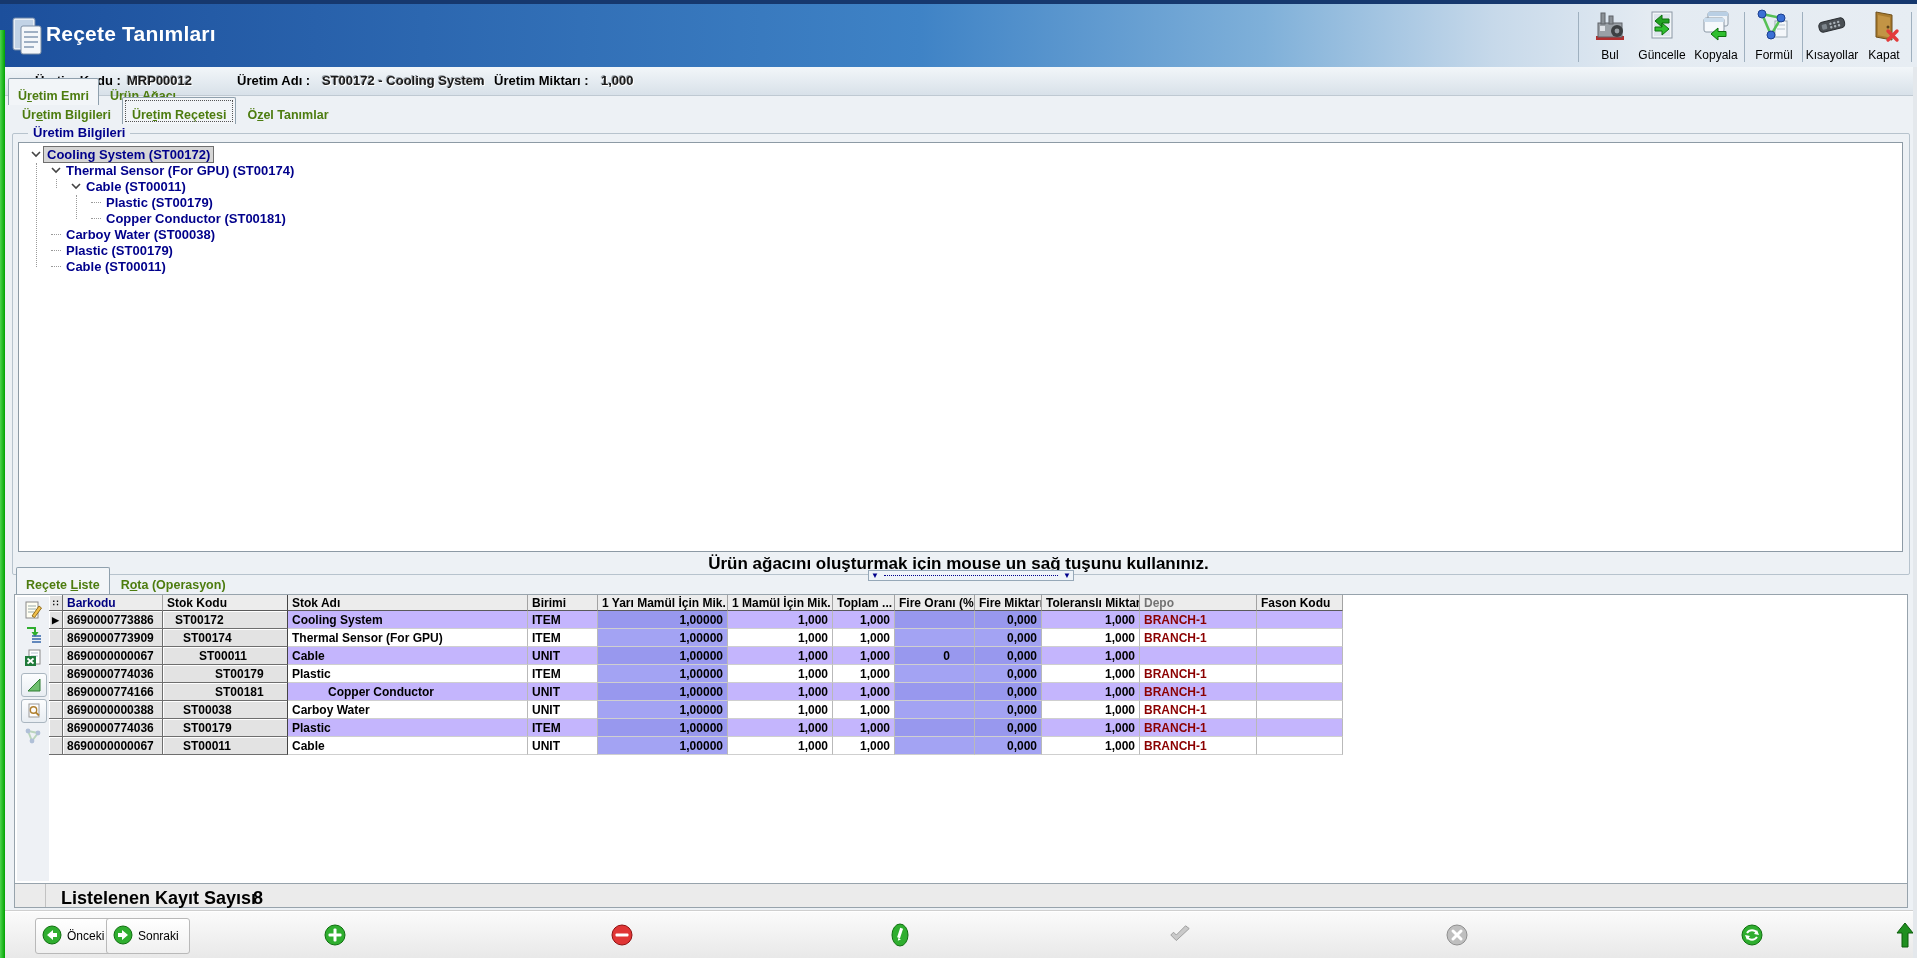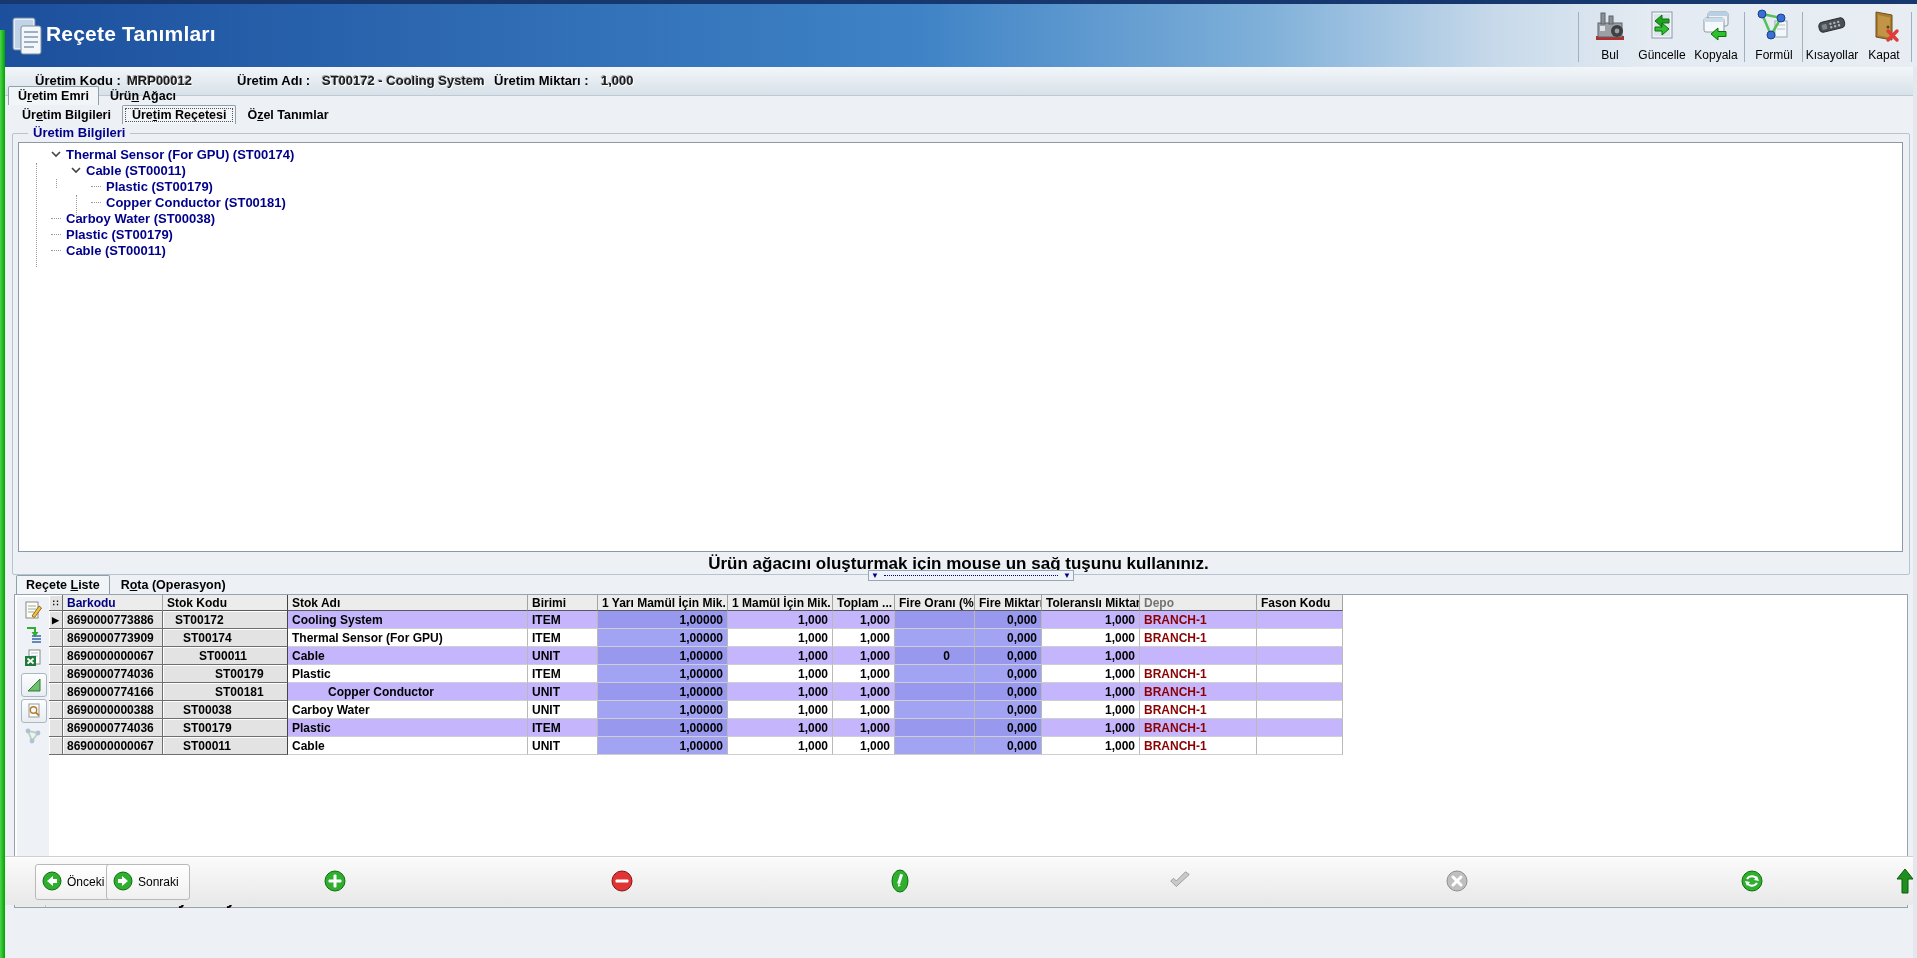--- a/index.html
+++ b/index.html
@@ -25,21 +25,21 @@
 
   
   #infobar{left:0;top:67px;width:1917px;height:28px;
     background:linear-gradient(#f2f6f9,#d8e1e9);border-bottom:1px solid #bfc9d2;}
   .if-label{position:absolute;top:6px;font-size:13px;color:#000;}
   .if-value{position:absolute;top:6px;font-size:13px;color:#1a1a1a;
     text-shadow:1px 1px 0 #fdfdfd,-1px -1px 0 rgba(90,96,104,.55);}
 
   
   .tabrow{position:absolute;display:flex;align-items:flex-end;}
-  .tab{position:relative;font-size:12.5px;color:#000000;padding:2px 9px 2px 9px;margin-right:1px;
+  .tab{position:relative;font-size:12.5px;color:#4d7c0f;padding:10px 9px 2px 9px;margin-right:1px;
        border:1px solid transparent;border-bottom:none;white-space:nowrap;cursor:default;}
   .tab.sel{background:#f2f5f8;border-color:#8fa0ad;border-radius:2px 2px 0 0;}
   .tab.sel.dotted::after{content:"";position:absolute;inset:2px;border:1px dotted #555;pointer-events:none;}
   .mn{text-decoration:underline;}
   #tabs1{left:8px;top:88px;height:17px;}
   #tabs2{left:12px;top:105px;height:19px;}
   #tabs3{left:16px;top:576px;height:18px;}
 
   
   #groupbox{left:12px;top:133px;width:1896px;height:440px;border:1px solid #b7c3cd;border-radius:2px;}
@@ -85,21 +85,21 @@
   .row-blue  .gc.cell-purple{background:#9898ee;}
   .row-white .gc.cell-purple{background:#a3a3f3;}
   .gc.fireo{padding-right:24px;}
 
   
   #statusbar{left:14px;top:884px;width:1894px;height:24px;background:#ebebeb;
      border:1px solid #97a3ac;border-top:none;box-sizing:border-box;font-size:18px;}
   #status-cell{position:absolute;left:0;top:0;width:30px;height:100%;border-right:1px solid #c2c2c2;}
   #status-label{position:absolute;left:46px;top:4px;color:#000;}
   #status-value{position:absolute;left:238px;top:4px;color:#000;}
-  #bottombar{left:0;top:856px;width:1917px;height:48px;
+  #bottombar{left:0;top:910px;width:1917px;height:48px;
      background:linear-gradient(#fbfbfb,#e8e8e8);border-top:1px solid #cfcfcf;box-shadow:inset 0 1px 0 #ffffff;}
   .navbtn{position:absolute;top:7px;height:34px;background:linear-gradient(#ffffff,#f0f0f0);
      border:1px solid #b9b9b9;border-radius:3px;display:flex;align-items:center;gap:5px;
      padding:0 10px 0 6px;font-size:12px;font-weight:normal;color:#000;}
   .cico{position:absolute;top:12px;width:24px;height:24px;display:flex;align-items:center;justify-content:center;}
 </style>
 </head>
 <body>
 
 <div id="window">
@@ -230,20 +230,29 @@
   </div>
 
   <div class="np" id="groupbox"></div>
   <span class="np" id="gb-label">Üretim Bilgileri</span>
 
   <div class="np" id="tree-panel">
     <div class="tguide" style="left:17px;top:20px;height:104px"></div>
     <div class="tguide" style="left:37px;top:36px;height:9px"></div>
     <div class="tguide" style="left:57px;top:52px;height:24px"></div>
     <div id="tree-rows" style="padding-top: 3px;">
+        <div class="tree-row">
+          <span class="sp" style="width: 10px;"></span>
+          <span class="chev">
+            <svg width="10" height="8" viewBox="0 0 10 8">
+              <polyline points="1,2 5,6 9,2" fill="none" stroke="#444" stroke-width="1.6"></polyline>
+            </svg>
+          </span>
+          <span class="tree-label sel">Cooling System (ST00172)</span>
+        </div>
         <div class="tree-row">
           <span class="sp" style="width: 30px;"></span>
           <span class="chev">
             <svg width="10" height="8" viewBox="0 0 10 8">
               <polyline points="1,2 5,6 9,2" fill="none" stroke="#444" stroke-width="1.6"></polyline>
             </svg>
           </span>
           <span class="tree-label">Thermal Sensor (For GPU) (ST00174)</span>
         </div>
         <div class="tree-row">

